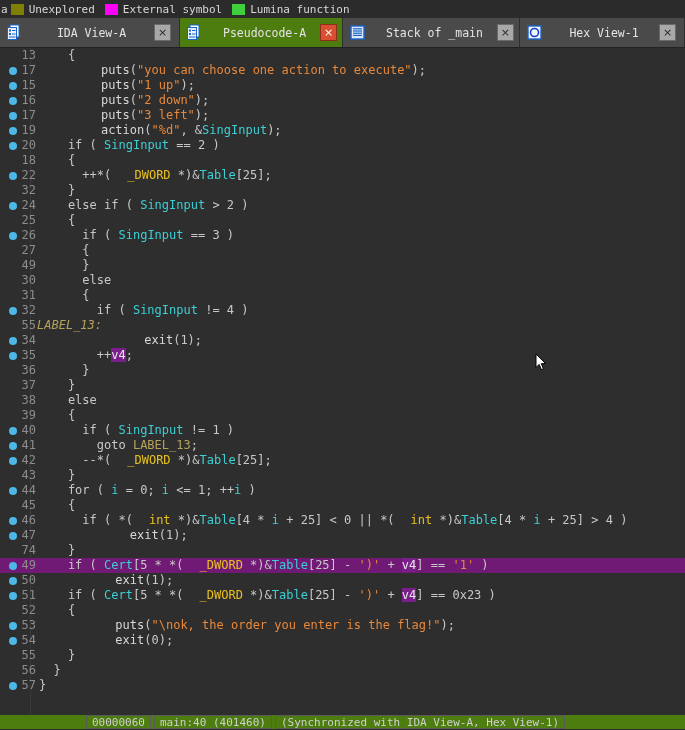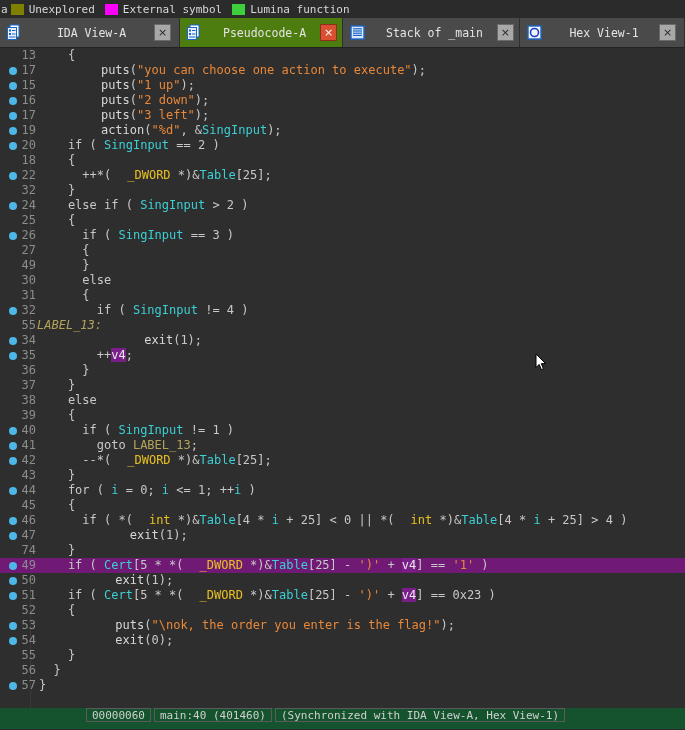--- a/index.html
+++ b/index.html
@@ -115,22 +115,22 @@
 
   
   #cursor{
     position:absolute;left:535px;top:305px;
     width:12px;height:19px;pointer-events:none;
   }
 
   
   #statusbar{
     position:absolute;left:0;bottom:0;
-    width:685px;height:21px;
-    background:#14532d;
+    width:685px;height:14px;
+    background:#4d7c0f;
     display:flex;align-items:flex-start;
     font-size:11px;color:#d0d0d0;
     overflow:hidden;
     box-sizing:border-box;
   }
   .sb-cell{
     border:1px solid #5a5a5a;
     padding:0 5px;margin-right:3px;
     height:14px;line-height:14px;
     white-space:nowrap;

